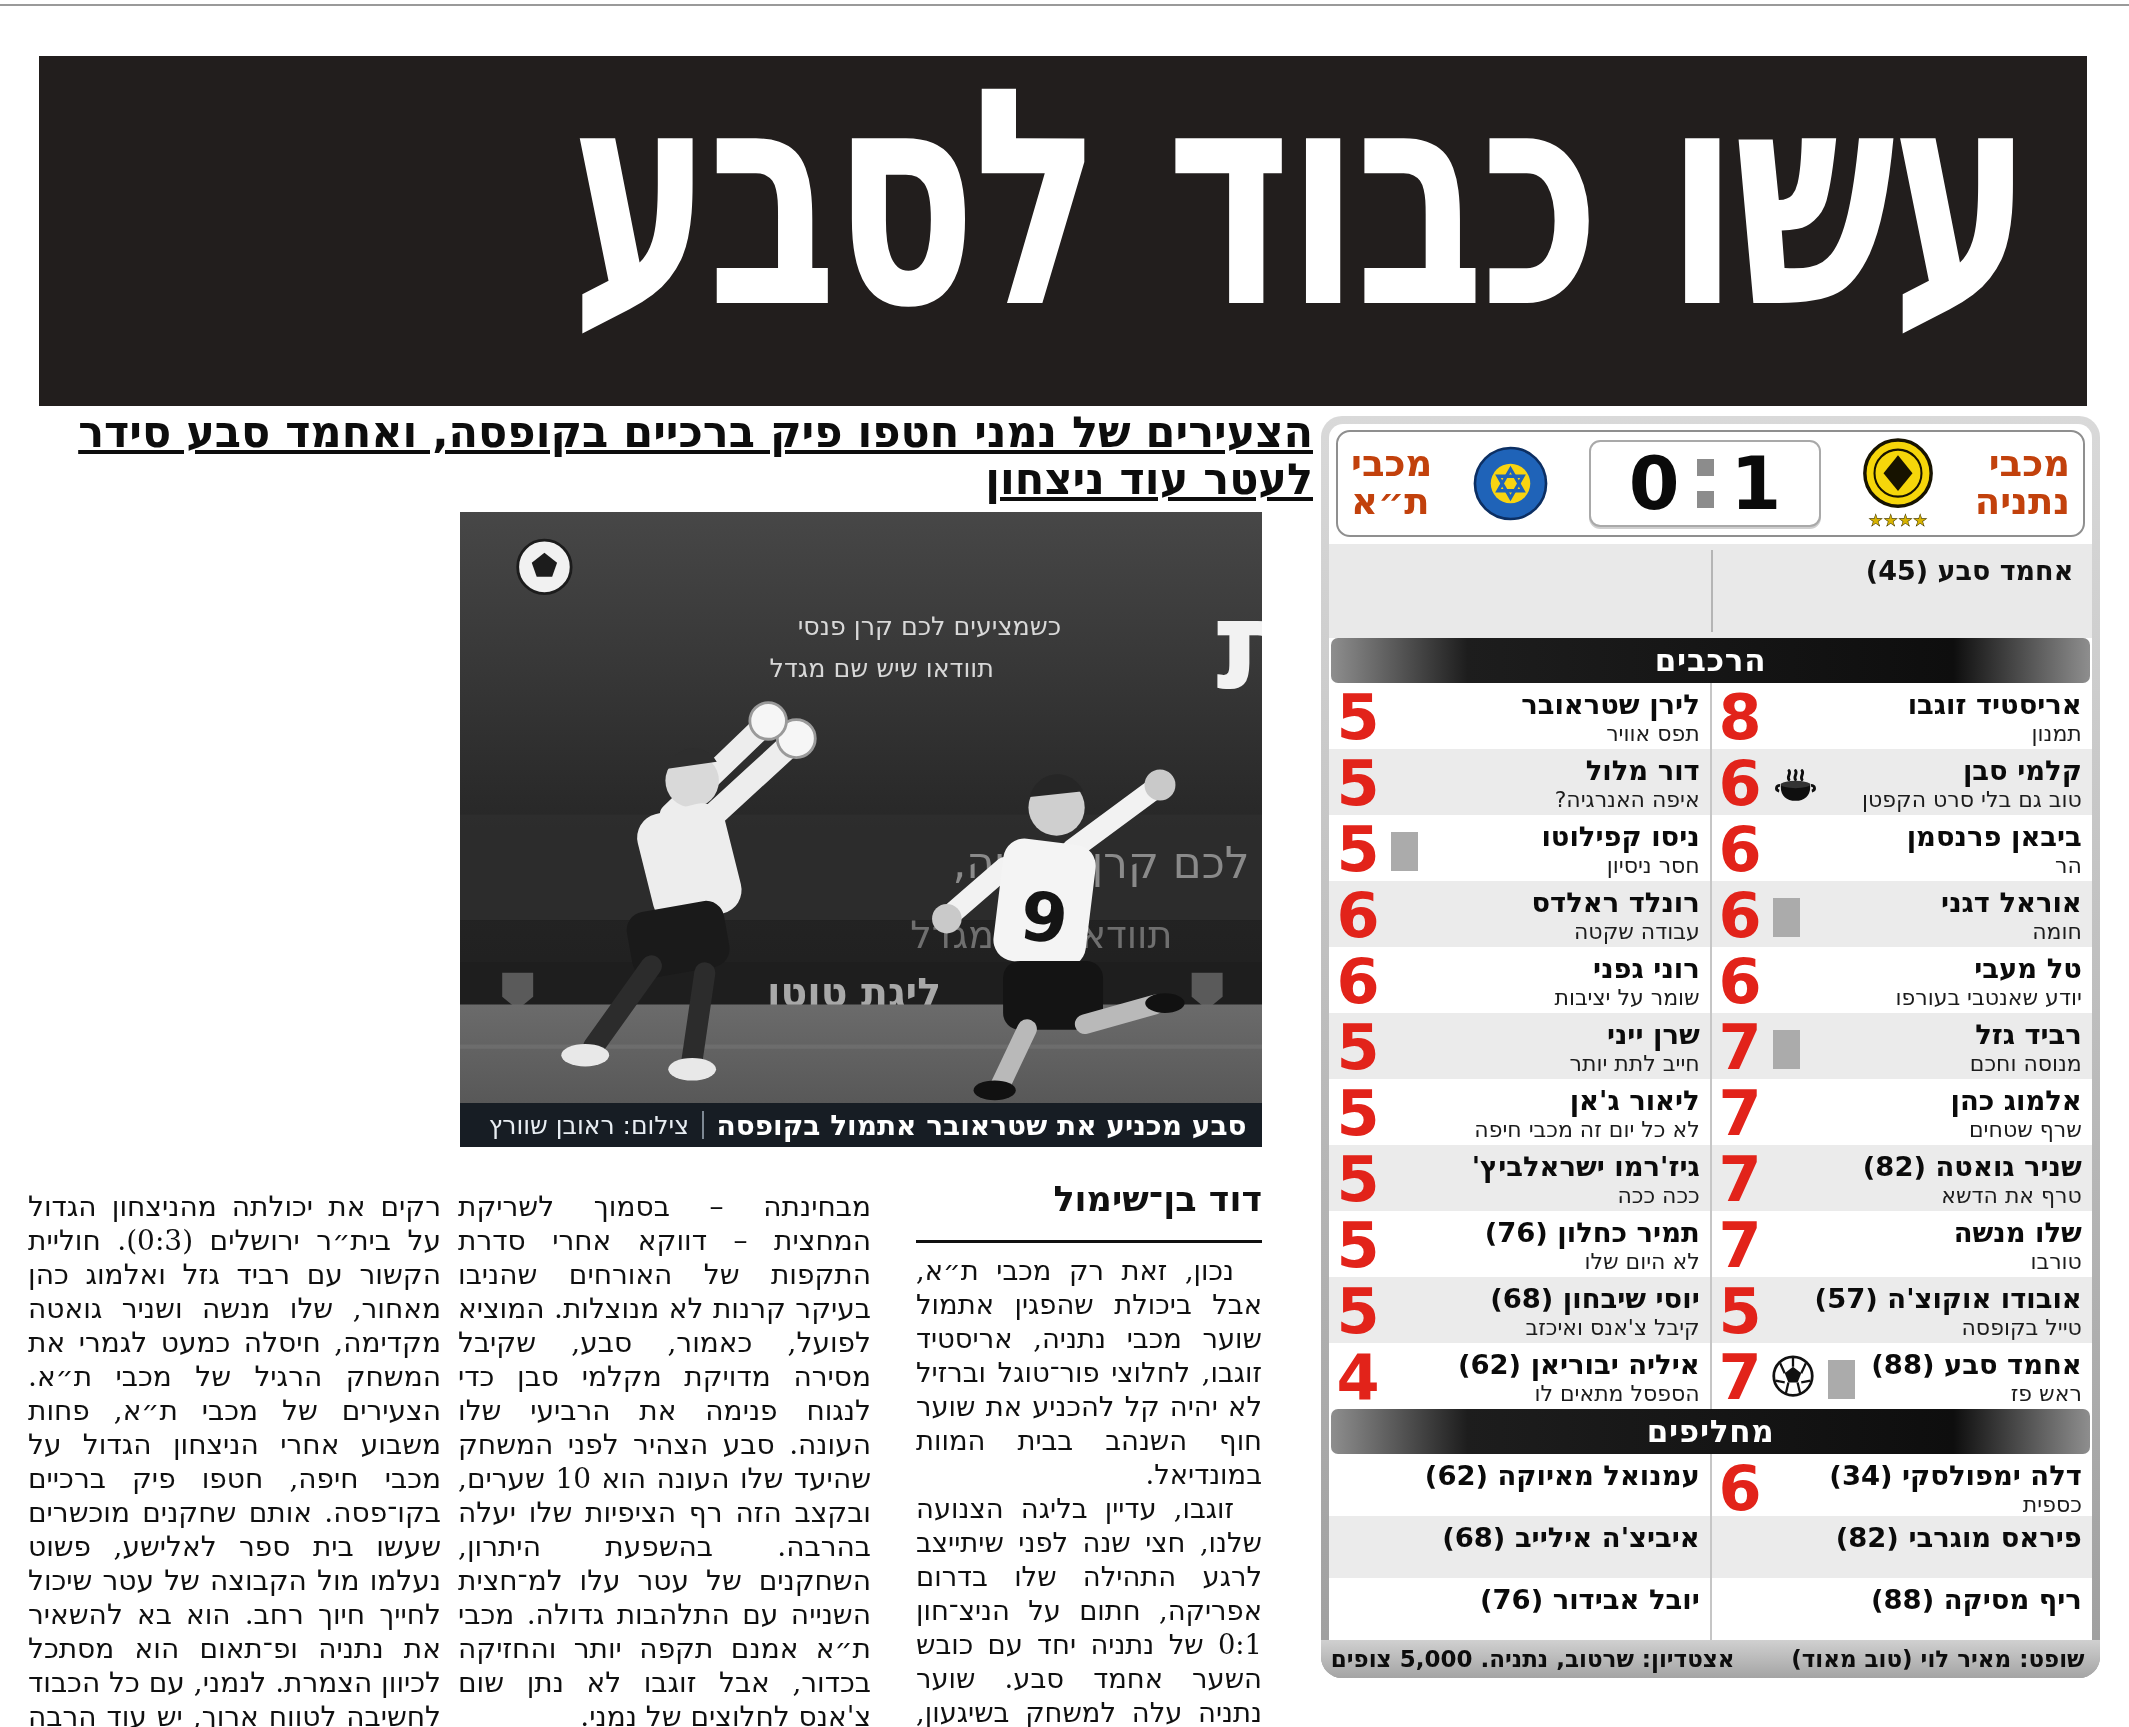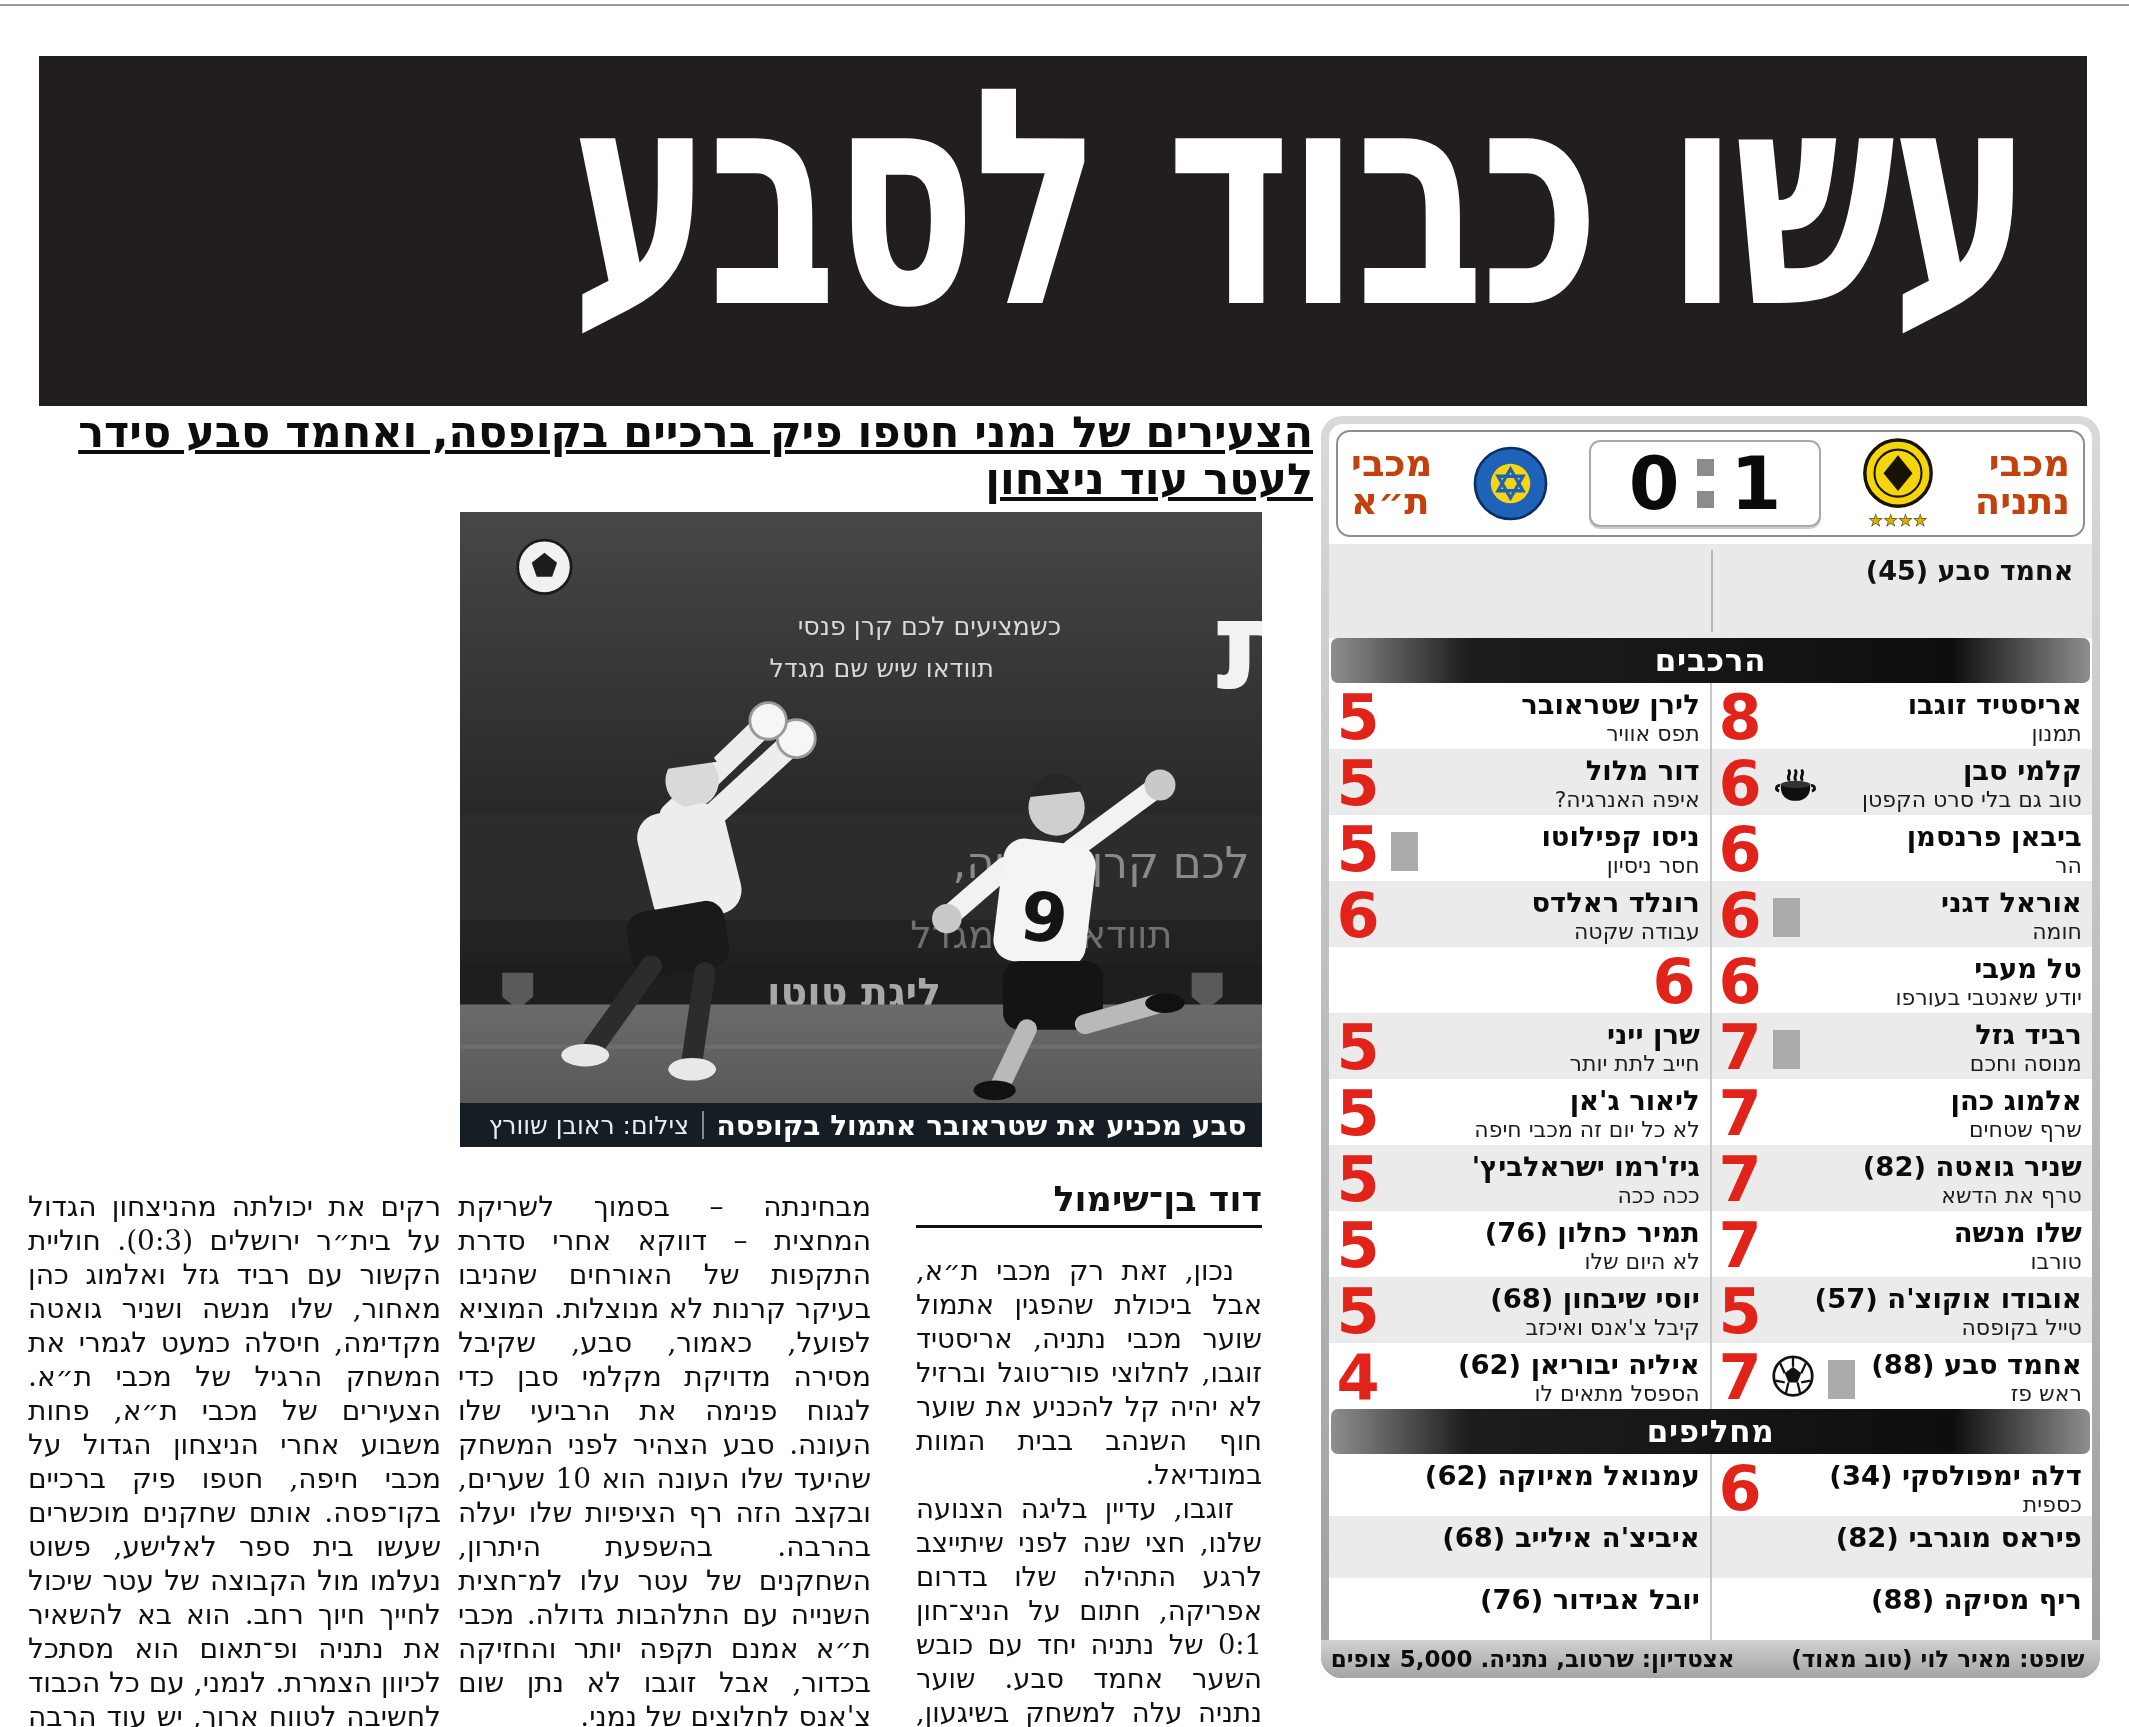--- a/index.html
+++ b/index.html
@@ -21,21 +21,21 @@
   .photo{position:absolute;left:460px;top:512px;width:802px;height:591px;background:#2c2c2c;}
   .photo svg{display:block;width:100%;height:100%;}
   .caption{position:absolute;left:460px;top:1103px;width:802px;height:44px;background:#171d24;
      display:flex;align-items:center;padding:0 15.5px;white-space:nowrap;overflow:hidden;}
   .cap-b{font:700 28px "DejaVu Sans",sans-serif;color:#fff;}
   .cap-sep{width:2.1px;height:28px;background:#7e8994;margin:0 12.7px;flex:none;}
   .cap-c{font:400 25px "DejaVu Sans",sans-serif;color:#e8edf2;}
 
   
   .byline{position:absolute;left:916px;top:1179px;width:346px;text-align:right;
-     border-bottom:3.5px solid #101010;padding-bottom:6px;}
+     border-bottom:3.5px solid #101010;padding-bottom:21px;}
   .byline span{font:700 35px "DejaVu Sans",sans-serif;}
   .col{position:absolute;text-align:justify;direction:rtl;
      font-family:"DejaVu Serif","DejaVu Sans",serif;color:#101010;}
   .col p{text-align:justify;}
   .col p.ind{text-indent:28px;}
   .col-r{left:916px;top:1254px;width:346px;font-size:27.4px;line-height:34px;}
   .col-m{left:458px;top:1190px;width:413px;font-size:28px;line-height:34px;}
   .col-l{left:28px;top:1190px;width:413px;font-size:28px;line-height:34px;}
 
   
@@ -297,20 +297,24 @@
         </div>
         <div class="trow">
           <div class="half home">
             <div class="pinfo">
               <div class="pname">טל מעבי</div>
               <div class="pnote">יודע שאנטבי בעורפו</div>
             </div>
             <div class="prating">6</div>
           </div>
           <div class="half away">
+            <div class="pinfo">
+              <div class="pname">רוני גפני</div>
+              <div class="pnote">שומר על יציבות</div>
+            </div>
             <div class="prating">6</div>
           </div>
         </div>
         <div class="trow alt">
           <div class="half home">
             <div class="pinfo">
               <div class="pname">רביד גזל</div>
               <div class="pnote">מנוסה וחכם</div>
             </div>
             <span class="card-icon"></span>

